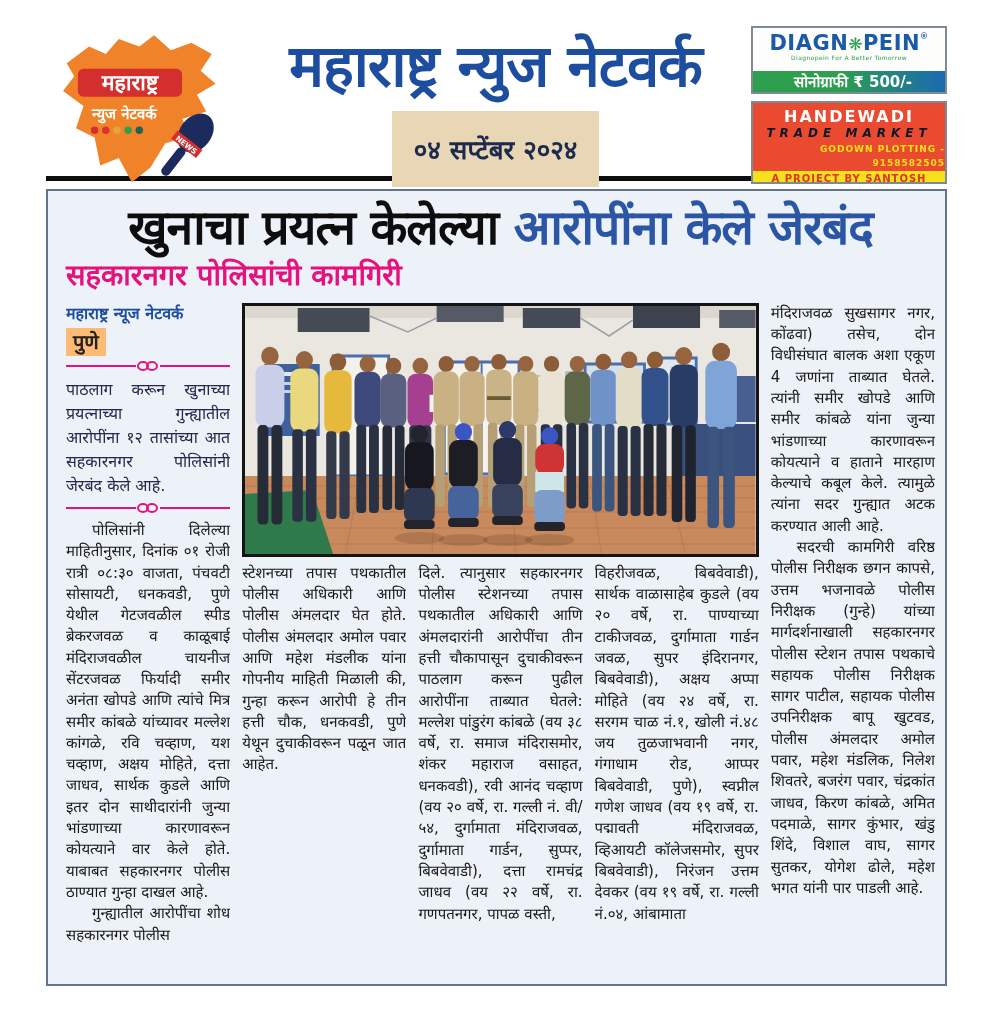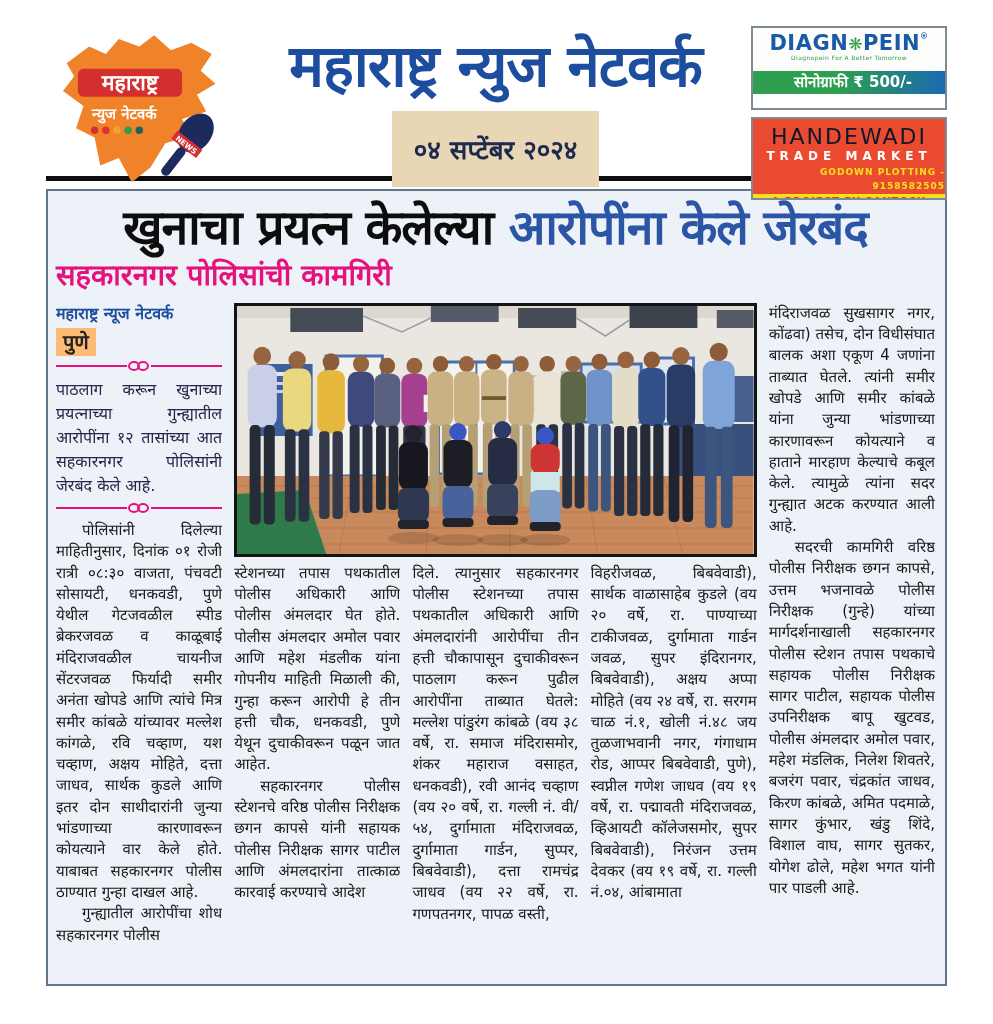--- a/index.html
+++ b/index.html
@@ -8,37 +8,37 @@
 
   
   .masthead { display:flex; align-items:flex-start; padding:26px 46px 0 50px; height:172px; }
   .logo-wrap { width:190px; flex:0 0 190px; }
   .mast-center { flex:1; text-align:center; padding-top:10px; }
   .mast-title { font-size:58px; font-weight:800; color:#1d4d9e; letter-spacing:-1px; line-height:1.05; white-space:nowrap; }
   .date-badge { display:inline-block; margin-top:14px; background:#e9d6b4; color:#1c2a4e; font-weight:700; font-size:26px; padding:20px 22px; }
 
   .ads-col { width:196px; flex:0 0 196px; display:flex; flex-direction:column; gap:7px; }
   .ad-box { border:2px solid #7d8b96; background:#fff; overflow:hidden; }
-  .ad-diag { height:84px; }
+  .ad-diag { height:68px; }
   .diag-top { height:43px; background:#fdfdfb; text-align:center; padding-top:5px; }
   .diag-brand { font-size:21px; font-weight:800; color:#1a5aa8; letter-spacing:0.5px; line-height:1; }
   .diag-flower { color:#2e9e4f; font-size:17px; }
   .diag-reg { font-size:8px; vertical-align:top; color:#1a5aa8; }
   .diag-tag { font-size:6px; color:#2e9e4f; letter-spacing:0.4px; }
   .diag-strip { height:23px; background:linear-gradient(90deg,#2e9e4f 0%,#2e9e4f 45%,#1a6ab0 100%); color:#fff; font-weight:800; font-size:15px; text-align:center; line-height:23px;padding-left:8px; }
   .ad-hand { height:83px; background:#ea4a2f; text-align:center; display:flex; flex-direction:column; justify-content:flex-start; }
-  .hand-title { color:#0f172a; font-weight:400; font-size:22px; letter-spacing:2px; line-height:1.15; padding-top:5px; }
-  .hand-sub { color:#ffffff; font-weight:700; font-size:12px; letter-spacing:5px; line-height:1.3; }
+  .hand-title { color:#ffffff; font-weight:700; font-size:16px; letter-spacing:2px; line-height:1.15; padding-top:5px; }
+  .hand-sub { color:#0f172a; font-weight:700; font-size:12px; letter-spacing:5px; line-height:1.3;font-style:italic; }
   .hand-plot { color:#f7e11c; font-weight:700; font-size:9px; letter-spacing:1px; line-height:1.6;text-align:right; }
   .hand-strip { margin-top:auto; background:#f7e11c; color:#e03324; font-weight:800; font-size:10px; letter-spacing:1px; line-height:15px; height:15px; }
 
   .black-rule { height:5px; background:#0d0d0d; margin:4px 46px 0 46px; }
 
   
-  .article { margin:8px 46px 0 46px; border:2px solid #64748a; background:#edf1f8; padding:6px 10px 8px 8px; height:797px; }
+  .article { margin:8px 46px 0 46px; border:2px solid #64748a; background:#edf1f8; padding:6px 10px 8px 18px; height:797px; }
   .headline { text-align:center; font-weight:800; font-size:48px; line-height:1.25; white-space:nowrap; letter-spacing:-1px; }
   .headline .hl-black { color:#0d0d0d; }
   .headline .hl-blue { color:#2b55a5; }
   .subheadline { font-weight:800; font-size:29px; color:#e5127d; line-height:1.2; margin-top:1px; }
 
   .body-grid { margin-top:10px; display:grid; grid-template-columns:repeat(5,1fr); grid-template-rows:254px auto; column-gap:12px; row-gap:6px; height:668px; overflow:hidden; }
   .col { font-size:15px; line-height:1.42; text-align:justify; color:#171717; overflow:hidden; }
   .col p { margin:0; }
   .p-indent { text-indent:26px; }
   .col-1 { grid-column:1; grid-row:1/3; }
@@ -313,21 +313,20 @@
                 <rect x="-15" y="36" width="30" height="20" fill="#cfe6e8"></rect>
                 <rect x="-16" y="54" width="32" height="34" rx="8" fill="#7e9cc8"></rect>
                 <rect x="-16" y="86" width="32" height="9" rx="4" fill="#23232b"></rect>
               </g>
           </g>
         </svg>
       </div>
 
       <div class="col col-2">
         <p>स्टेशनच्या तपास पथकातील पोलीस अधिकारी आणि पोलीस अंमलदार घेत होते. पोलीस अंमलदार अमोल पवार आणि महेश मंडलीक यांना गोपनीय माहिती मिळाली की, गुन्हा करून आरोपी हे तीन हत्ती चौक, धनकवडी, पुणे येथून दुचाकीवरून पळून जात आहेत.</p>
-        <p class="p-indent">सहकारनगर पोलीस स्टेशनचे वरिष्ठ पोलीस निरीक्षक छगन कापसे यांनी सहायक पोलीस निरीक्षक सागर पाटील आणि अंमलदारांना तात्काळ कारवाई करण्याचे आदेश</p>
       </div>
       <div class="col col-3">
         <p>दिले. त्यानुसार सहकारनगर पोलीस स्टेशनच्या तपास पथकातील अधिकारी आणि अंमलदारांनी आरोपींचा तीन हत्ती चौकापासून दुचाकीवरून पाठलाग करून पुढील आरोपींना ताब्यात घेतले: मल्लेश पांडुरंग कांबळे (वय ३८ वर्षे, रा. समाज मंदिरासमोर, शंकर महाराज वसाहत, धनकवडी), रवी आनंद चव्हाण (वय २० वर्षे, रा. गल्ली नं. वी/५४, दुर्गामाता मंदिराजवळ, दुर्गामाता गार्डन, सुप्पर, बिबवेवाडी), दत्ता रामचंद्र जाधव (वय २२ वर्षे, रा. गणपतनगर, पापळ वस्ती,</p>
       </div>
       <div class="col col-4">
         <p>विहरीजवळ, बिबवेवाडी), सार्थक वाळासाहेब कुडले (वय २० वर्षे, रा. पाण्याच्या टाकीजवळ, दुर्गामाता गार्डन जवळ, सुपर इंदिरानगर, बिबवेवाडी), अक्षय अप्पा मोहिते (वय २४ वर्षे, रा. सरगम चाळ नं.१, खोली नं.४८ जय तुळजाभवानी नगर, गंगाधाम रोड, आप्पर बिबवेवाडी, पुणे), स्वप्नील गणेश जाधव (वय १९ वर्षे, रा. पद्मावती मंदिराजवळ, व्हिआयटी कॉलेजसमोर, सुपर बिबवेवाडी), निरंजन उत्तम देवकर (वय १९ वर्षे, रा. गल्ली नं.०४, आंबामाता</p>
       </div>
 
       <div class="col col-5">
         <p>मंदिराजवळ सुखसागर नगर, कोंढवा) तसेच, दोन विधीसंघात बालक अशा एकूण 4 जणांना ताब्यात घेतले. त्यांनी समीर खोपडे आणि समीर कांबळे यांना जुन्या भांडणाच्या कारणावरून कोयत्याने व हाताने मारहाण केल्याचे कबूल केले. त्यामुळे त्यांना सदर गुन्ह्यात अटक करण्यात आली आहे.</p>

